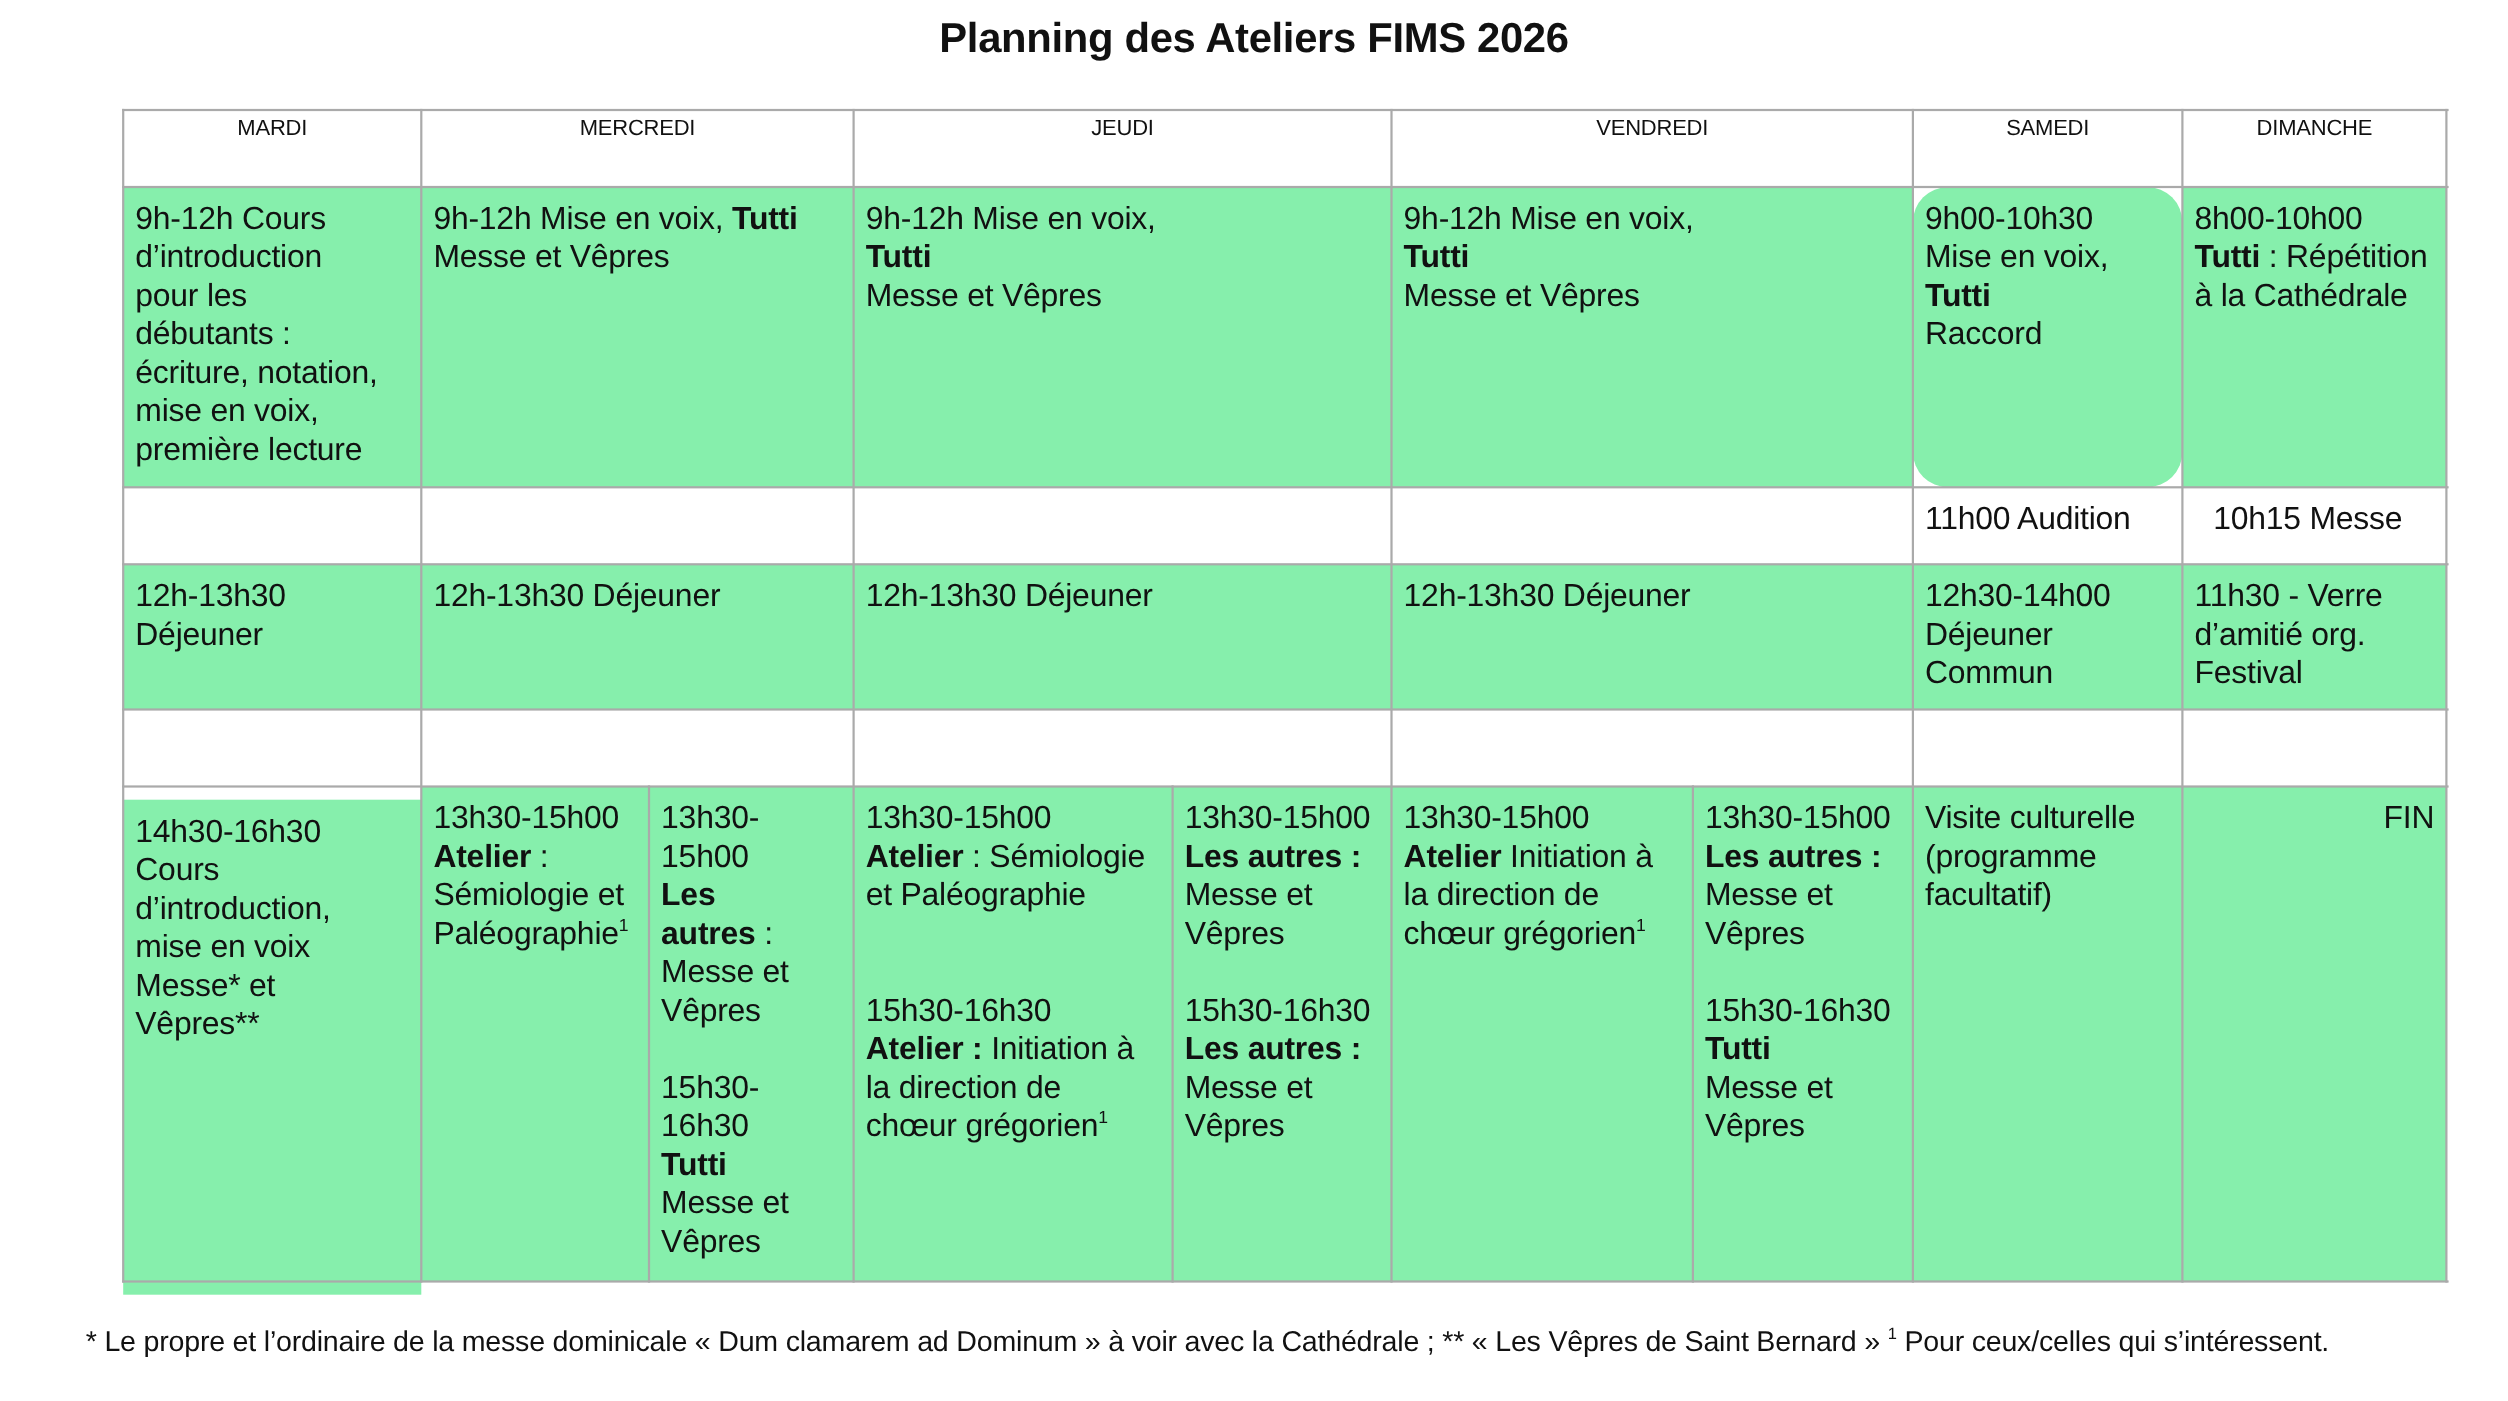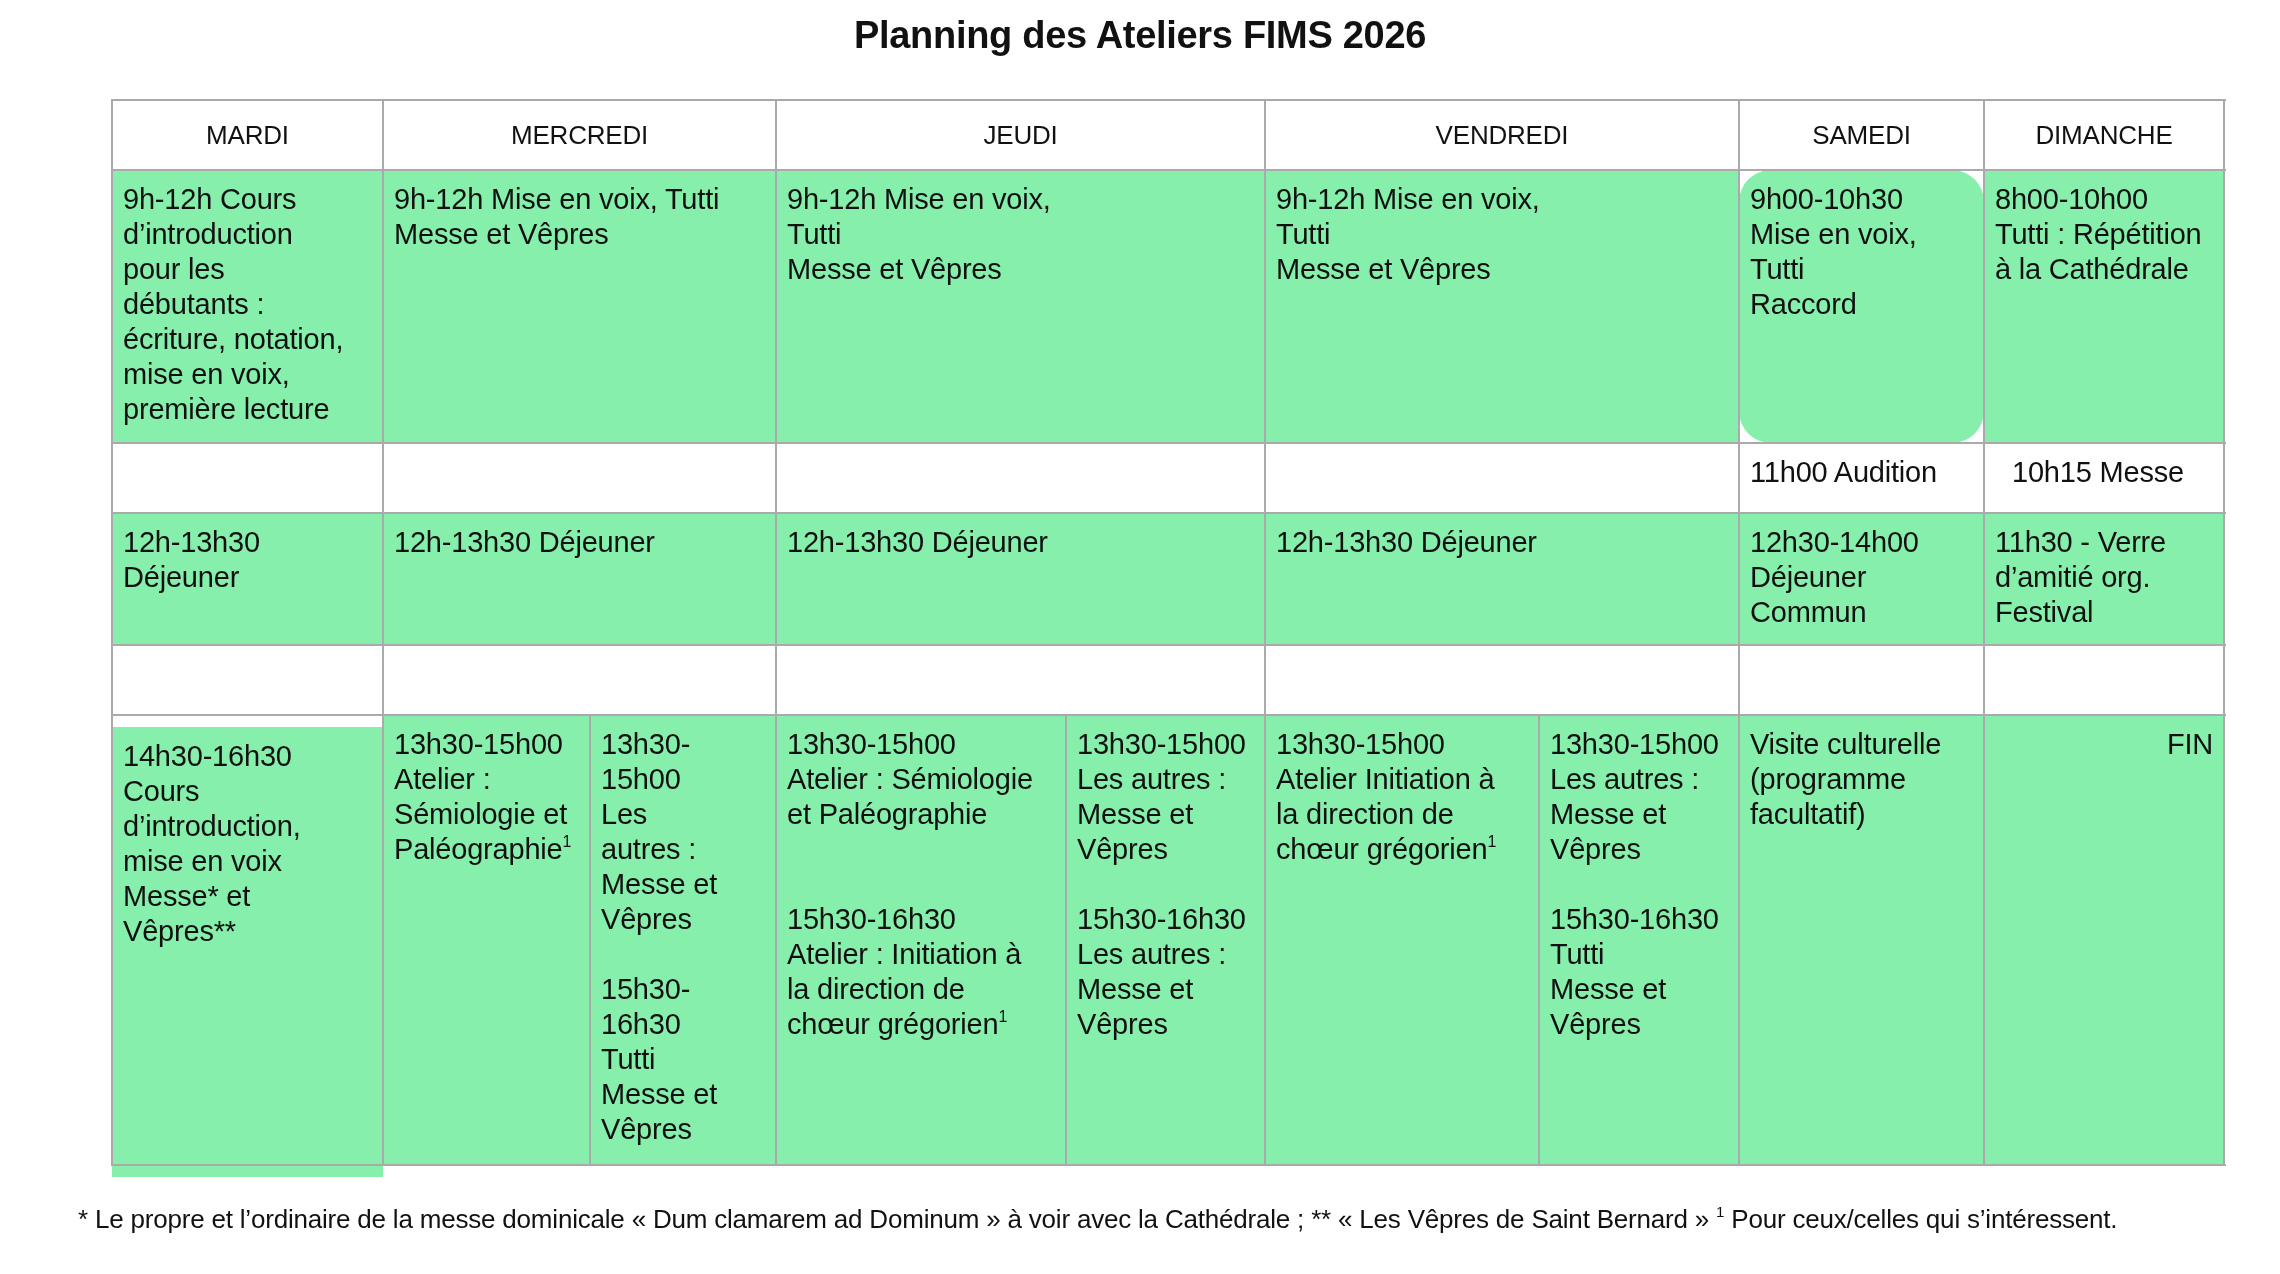--- a/index.html
+++ b/index.html
@@ -4,27 +4,27 @@
   <style>
     html, body { margin: 0; padding: 0; background: #ffffff; }
     body { width: 2280px; height: 1274px; position: relative; overflow: hidden;
            font-family: "Liberation Sans", "DejaVu Sans", sans-serif; color: #111; }
     .title { position: absolute; left: 0; width: 2280px; top: 14px; text-align: center;
              font-weight: bold; font-size: 38px; letter-spacing: -0.3px; }
     .cell { position: absolute; box-sizing: border-box; font-size: 29px; line-height: 35px;
             padding: 12px 11px; letter-spacing: -0.2px; }
     .shade { background: #86efac; }
     .white { background: #ffffff; }
-    .hdr { display: flex; align-items: center; justify-content: center; text-align: center;
-           padding: 0; font-size: 26px; }
+    .hdr { display: flex; justify-content: center; text-align: center;
+           padding: 0; font-size: 20px; }
     .center { text-align: right; }
     .hline { position: absolute; height: 2px; background: #aaaaaa; }
     .vline { position: absolute; width: 2px; background: #aaaaaa; }
     .line { display: block; white-space: pre-wrap; }
-    b { font-weight: normal; }
+    b { font-weight: bold; }
     sup { font-size: 16px; line-height: 0; vertical-align: 12px; }
     .gap { display: block; height: 35px; }
     .footnote { position: absolute; left: 78px; top: 1204px; font-size: 26px; white-space: nowrap; letter-spacing: -0.2px; }
     .footnote sup { font-size: 15px; vertical-align: 11px; }
   </style>
 </head>
 <body>
 
 <div class="title">Planning des Ateliers FIMS 2026</div>
 

